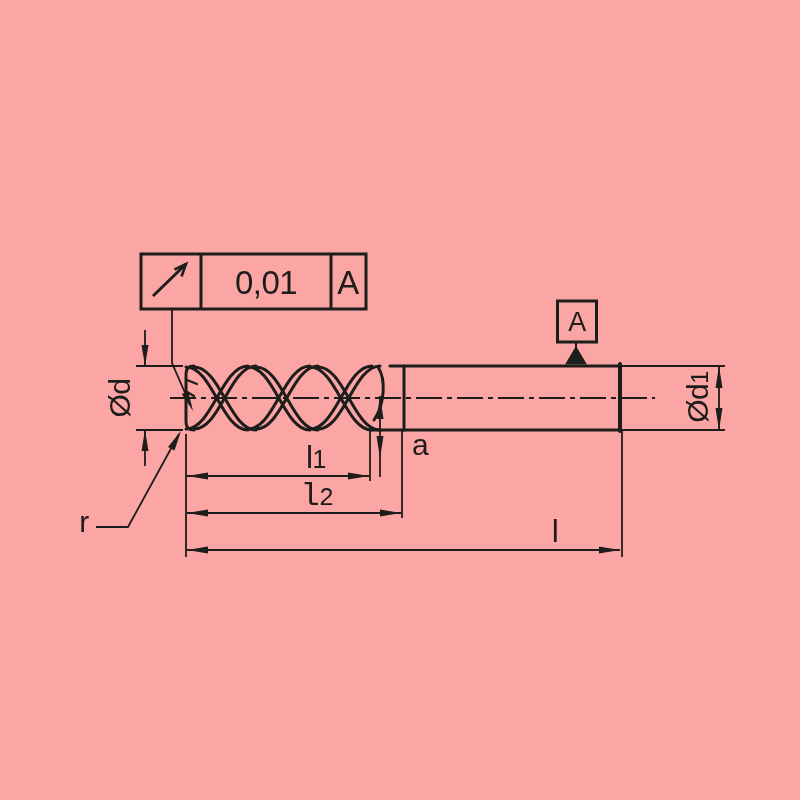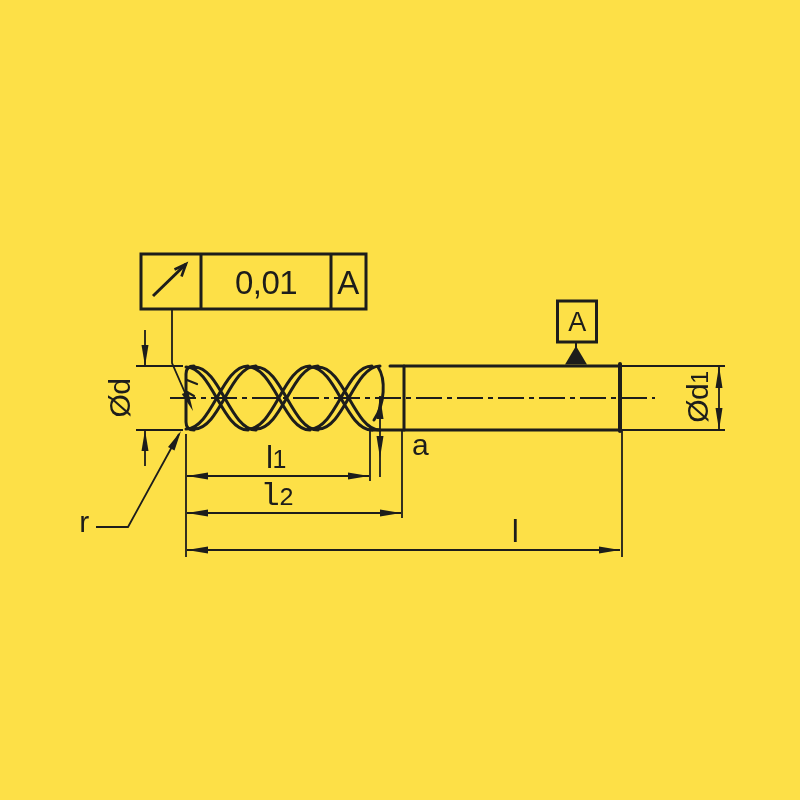--- a/index.html
+++ b/index.html
@@ -1,39 +1,39 @@
 <!DOCTYPE html>
 <html><head>
 <meta charset="utf-8">
 <style>
   html, body { margin: 0; padding: 0; background: #ffffff; }
   .canvas {
     position: relative;
     width: 800px;
     height: 800px;
-    background: #fde047;
+    background: #fca5a5;
     font-family: "Liberation Sans", sans-serif;
     color: #1d1d1b;
     overflow: hidden;
   }
   .canvas svg { position: absolute; left: 0; top: 0; }
   .lbl {
     position: absolute;
     transform: translate(-50%, -50%);
     white-space: nowrap;
     line-height: 1;
     color: #1d1d1b;
     letter-spacing: -0.5px;
   }
   .lbl.rot { transform: translate(-50%, -50%) rotate(-90deg); }
   .sub { font-size: 0.78em; }
   .fcf-text  { font-size: 33px; }
   .datum-txt { font-size: 27px; }
   .dia-txt   { font-size: 30px; }
-  .len-txt   { font-size: 32px; }
+  .len-txt   { font-size: 32px; margin-left: 40px; }
   .sml-txt   { font-size: 30px; }
 </style>
 </head>
 <body>
 
 <div class="canvas">
 
   <svg width="800" height="800" viewBox="0 0 800 800">
 
     <g stroke="#1d1d1b" fill="none" stroke-width="3">

